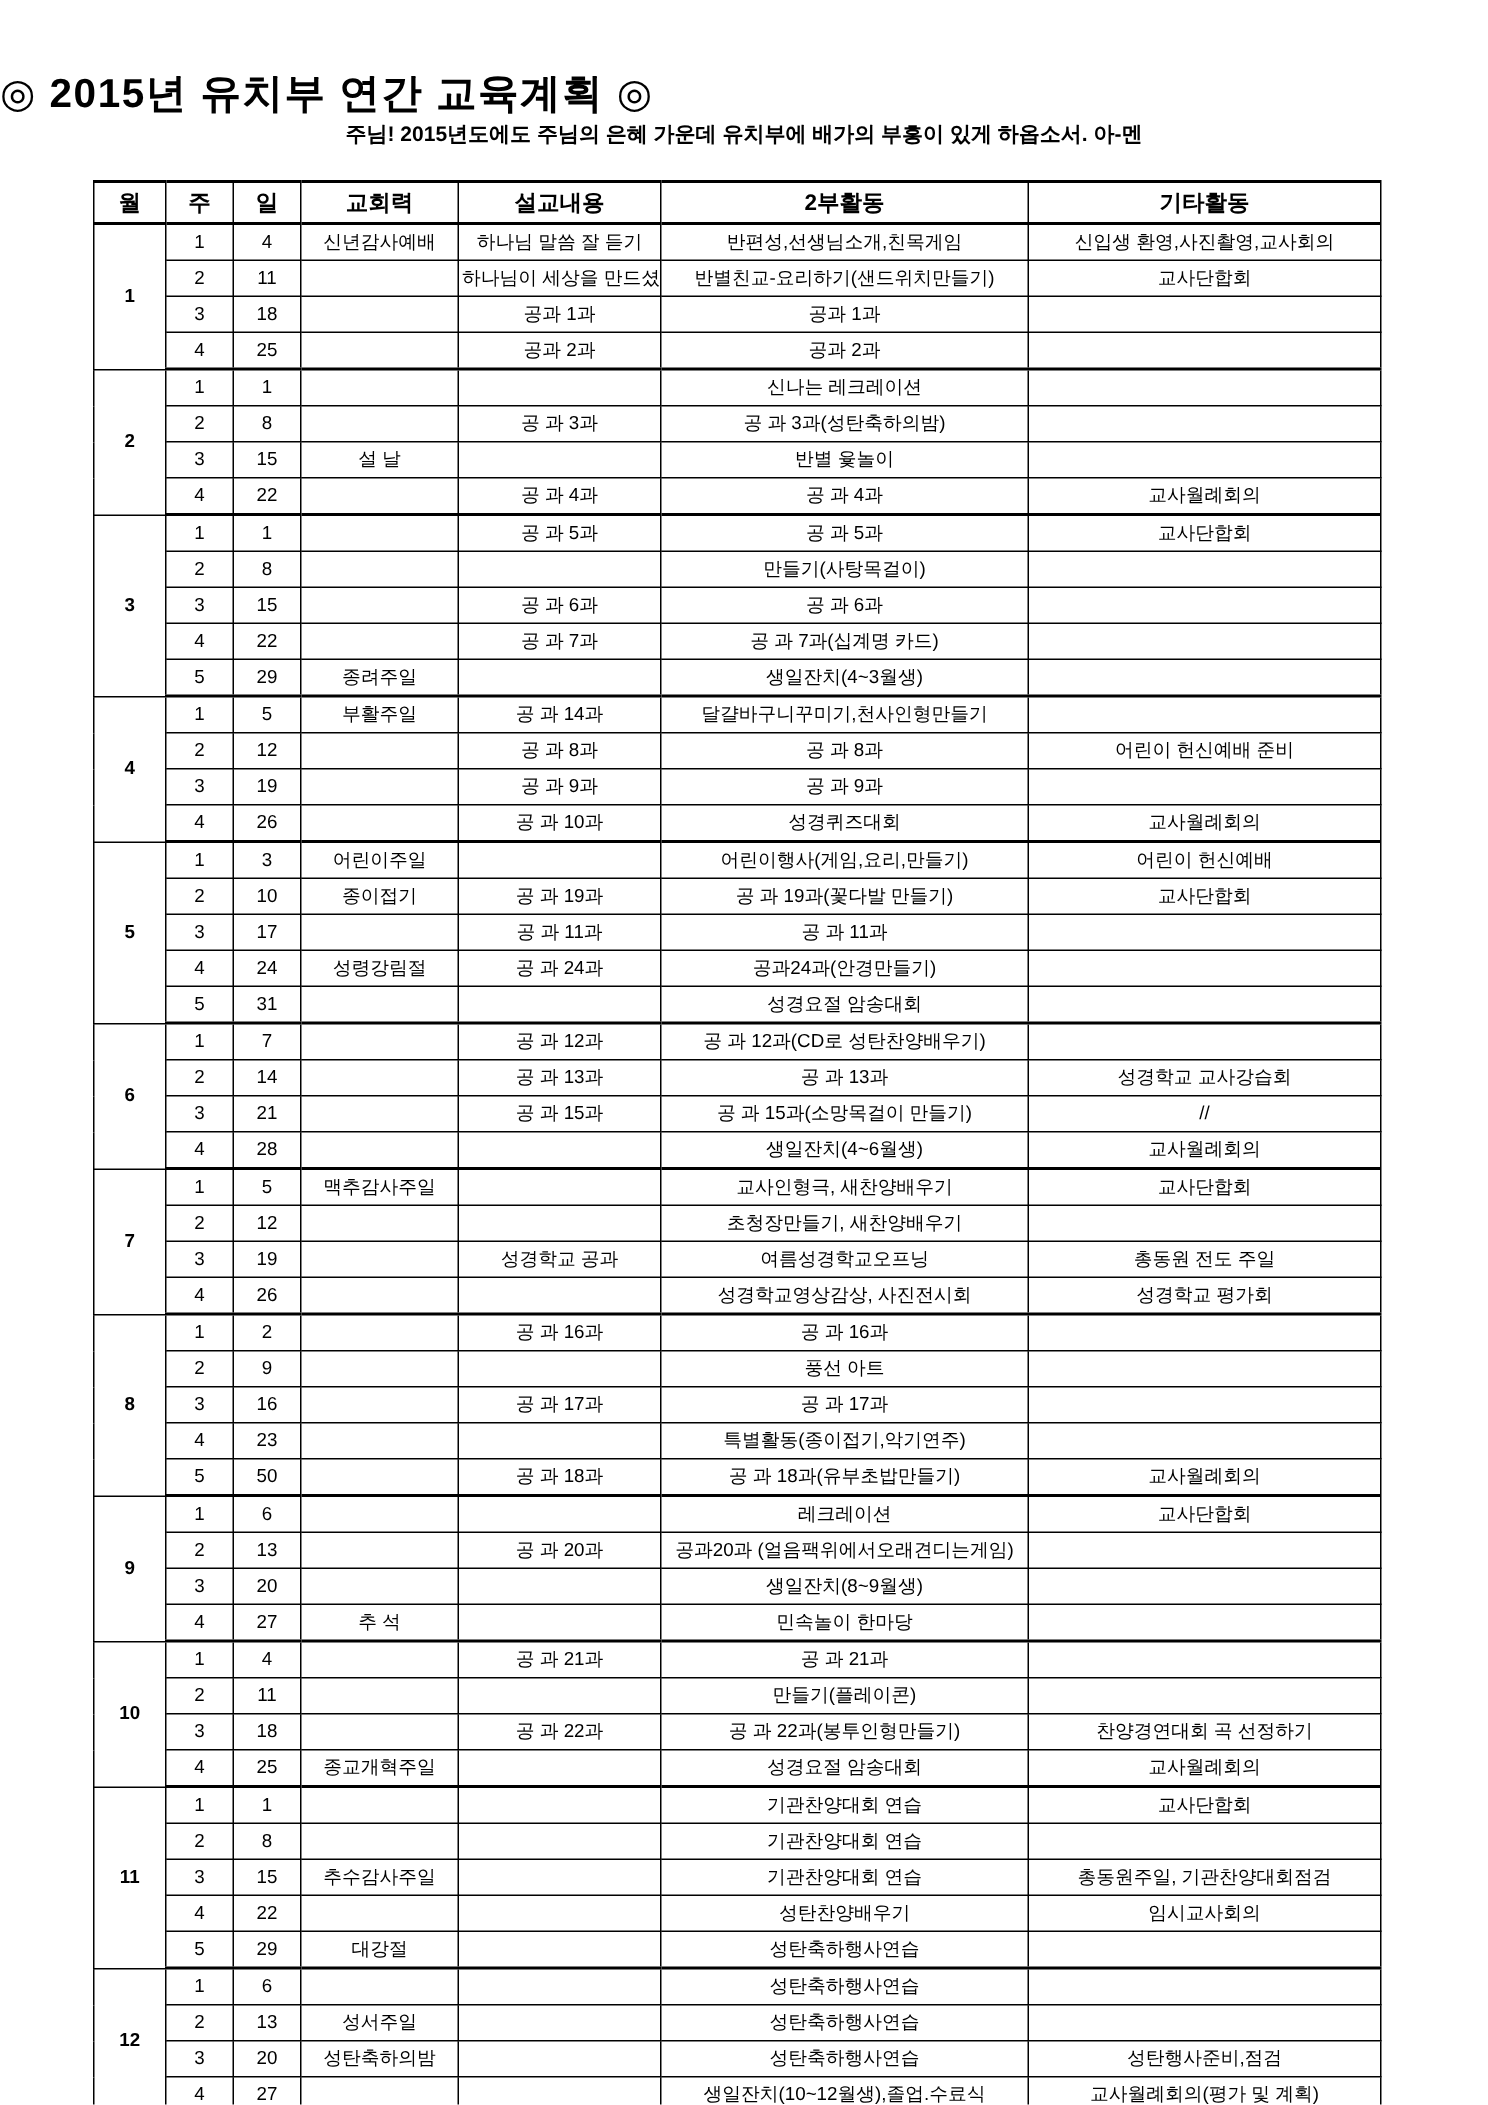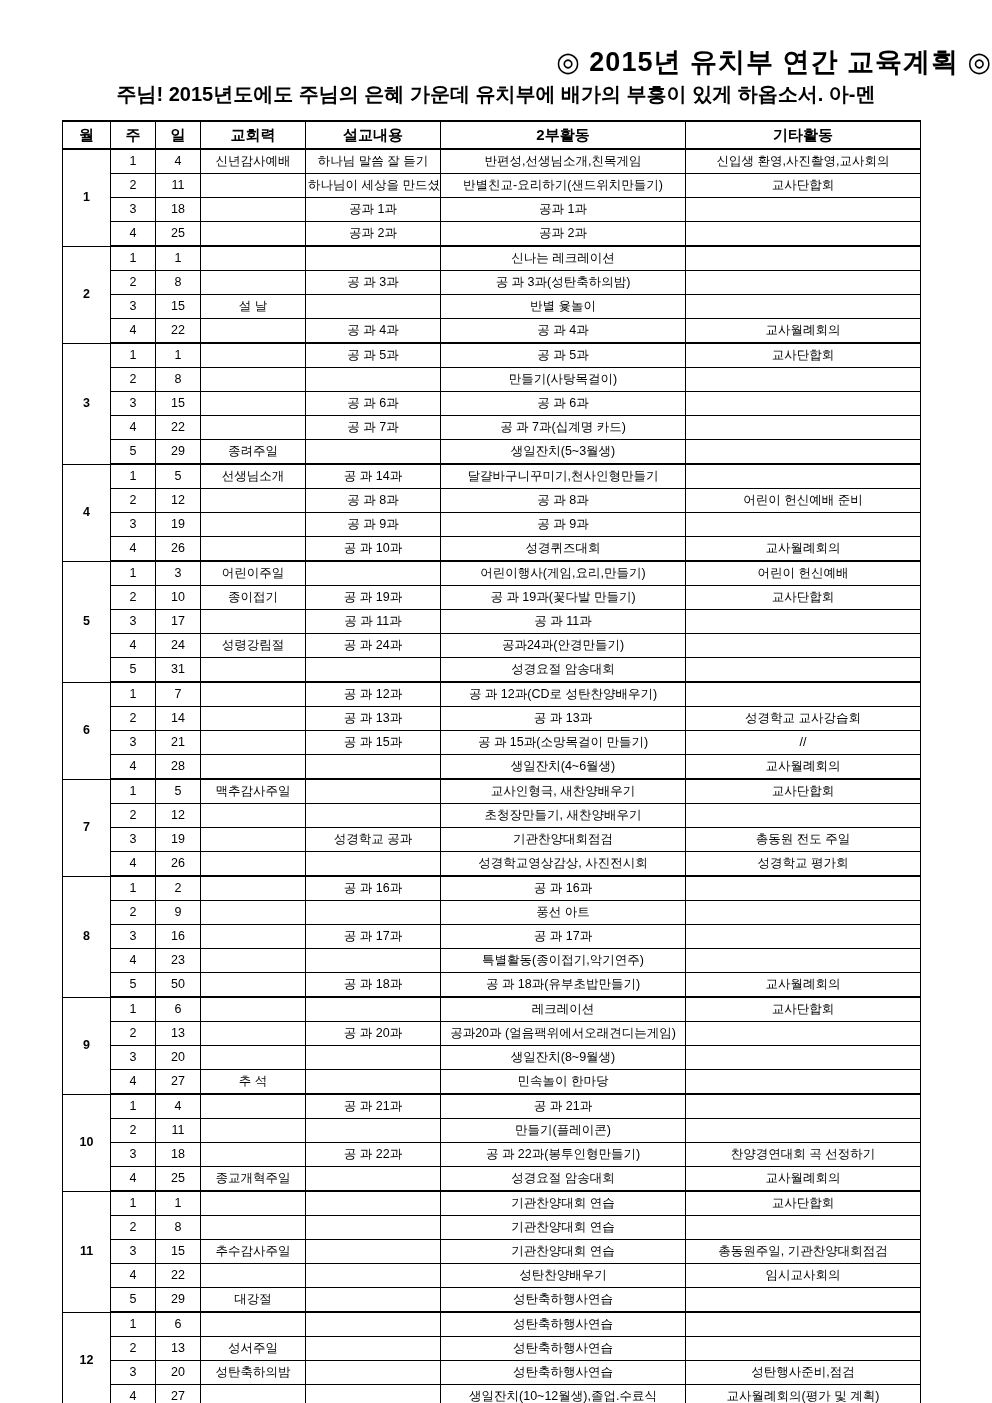--- a/index.html
+++ b/index.html
@@ -3,25 +3,25 @@
 <meta charset="utf-8">
 <style>
   html,body{margin:0;padding:0;background:#ffffff;}
   body{
     width:992px;height:1403px;position:relative;
     font-family:"Liberation Sans","DejaVu Sans",sans-serif;
     color:#000;
   }
   .title{
     position:absolute;top:44px;left:0;width:992px;
-    text-align:right;font-size:27px;font-weight:bold;letter-spacing:1px;
+    text-align:left;font-size:27px;font-weight:bold;letter-spacing:1px;
   }
   .subtitle{
     position:absolute;top:81px;left:0;width:992px;
-    text-align:center;font-size:20px;font-weight:bold;
+    text-align:center;font-size:14px;font-weight:bold;
   }
   table.plan{
     position:absolute;top:120px;left:62px;
     width:858px;border-collapse:collapse;table-layout:fixed;
     border-left:1px solid #000;border-right:1px solid #000;
     border-top:2px solid #000;border-bottom:3px solid #000;
   }
   table.plan th, table.plan td{
     border:1px solid #000;
     text-align:center;vertical-align:middle;
@@ -165,28 +165,28 @@
         <td></td>
         <td class="col-sermon">공 과 7과</td>
         <td>공 과 7과(십계명 카드)</td>
         <td></td>
       </tr>
       <tr class="month-end">
         <td>5</td>
         <td>29</td>
         <td>종려주일</td>
         <td class="col-sermon"></td>
-        <td>생일잔치(5~3월생)</td>
+        <td>생일잔치(4~3월생)</td>
         <td></td>
       </tr>
       <tr>
         <td rowspan="4" class="col-month">4</td>
         <td>1</td>
         <td>5</td>
-        <td>선생님소개</td>
+        <td>부활주일</td>
         <td class="col-sermon">공 과 14과</td>
         <td>달걀바구니꾸미기,천사인형만들기</td>
         <td></td>
       </tr>
       <tr>
         <td>2</td>
         <td>12</td>
         <td></td>
         <td class="col-sermon">공 과 8과</td>
         <td>공 과 8과</td>
@@ -297,21 +297,21 @@
         <td></td>
         <td class="col-sermon"></td>
         <td>초청장만들기, 새찬양배우기</td>
         <td></td>
       </tr>
       <tr>
         <td>3</td>
         <td>19</td>
         <td></td>
         <td class="col-sermon">성경학교 공과</td>
-        <td>기관찬양대회점검</td>
+        <td>여름성경학교오프닝</td>
         <td>총동원 전도 주일</td>
       </tr>
       <tr class="month-end">
         <td>4</td>
         <td>26</td>
         <td></td>
         <td class="col-sermon"></td>
         <td>성경학교영상감상, 사진전시회</td>
         <td>성경학교 평가회</td>
       </tr>

